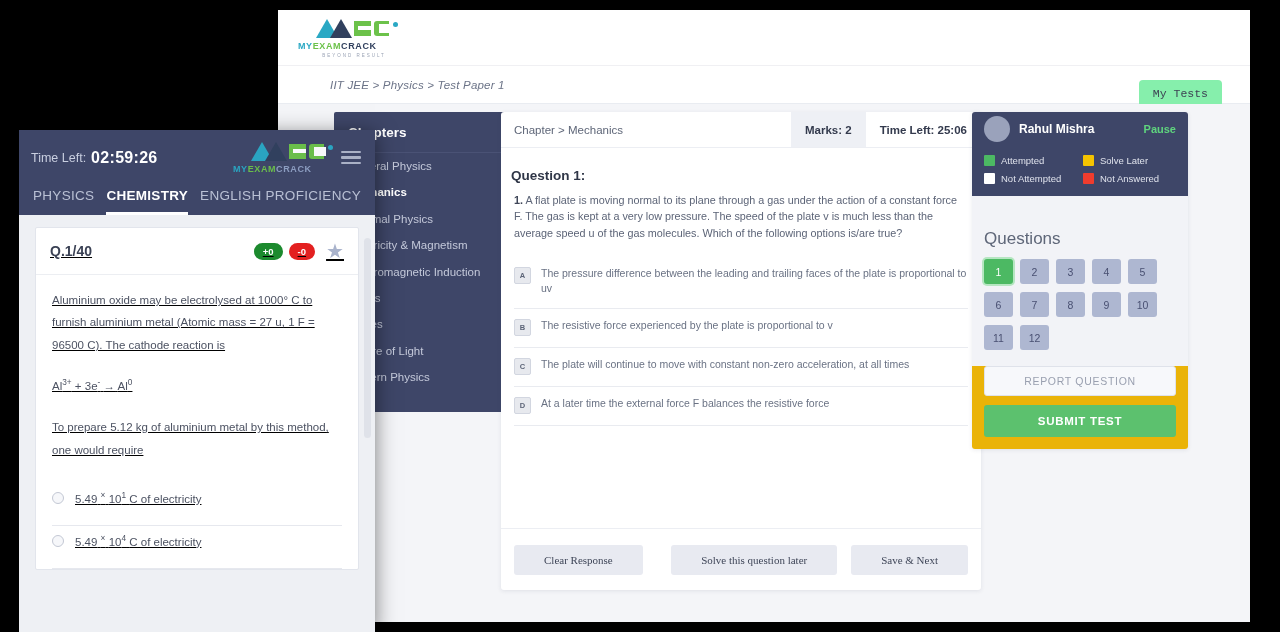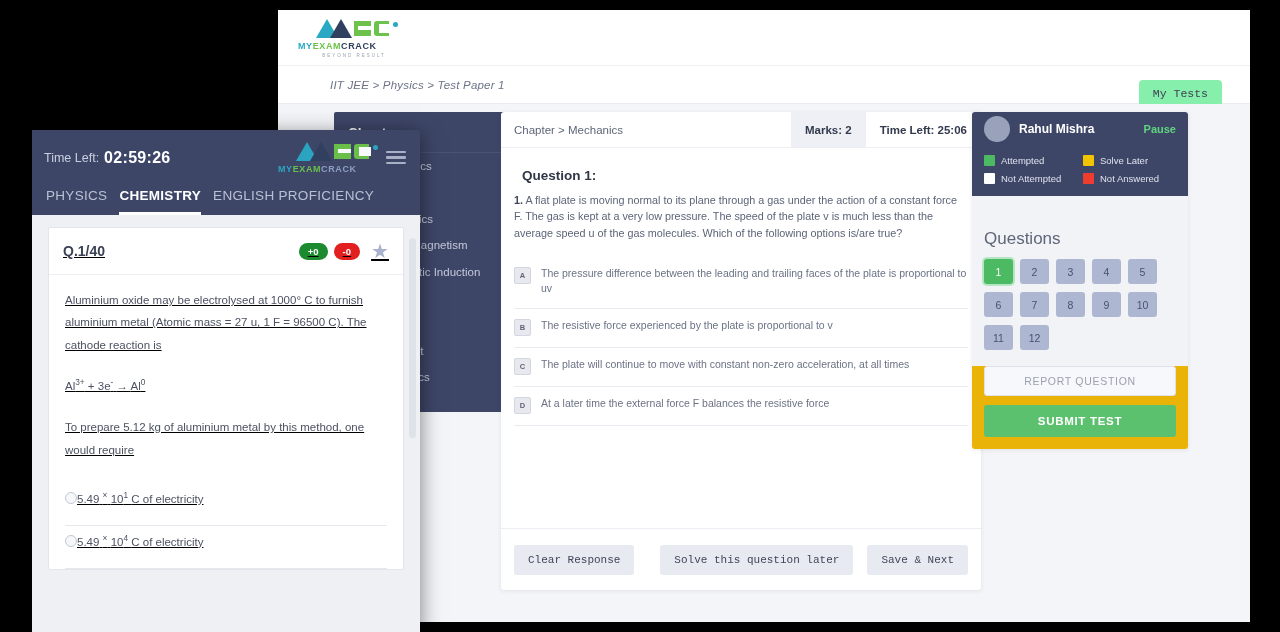--- a/index.html
+++ b/index.html
@@ -80,42 +80,42 @@
   .qcard-head {
     display:flex; align-items:stretch; height: 36px; border-bottom:1px solid #eceef3;
   }
   .qchapter { flex:1; display:flex; align-items:center; padding-left:13px; font-size:11.5px; color:#5e6678;}
   .qmarks, .qtime {
     display:flex; align-items:center; justify-content:center;
     font-size: 11.5px; font-weight:bold; color:#333a4d; padding: 0 14px;
   }
   .qmarks { background:#eef0f5; }
   .qtime  { background:#fff; min-width: 112px; }
-  .qtitle { font-size: 13.5px; font-weight:bold; color:#2f3647; padding: 20px 0 9px 21px; }
+  .qtitle { font-size: 13.5px; font-weight:bold; color:#2f3647; padding: 20px 0 9px 10px; }
   .qtext {
     font-size: 10.8px; color:#5c6477; line-height:1.52; padding: 0 16px 0 13px;
   }
   .qtext b { color:#3f4658; }
   .options { margin-top: 16px; padding: 0 13px; }
   .opt { display:flex; gap:10px; padding: 9px 0 11px 0; border-bottom:1px solid #e9ebf0; cursor:pointer;}
   .opt:last-child{ border-bottom:1px solid #e9ebf0; }
   .opt-badge {
     flex:0 0 auto; width:17px; height:17px; margin-top:1px;
     background:#e7e9ee; border:1px solid #d2d6e0; border-radius:2px;
     font-size:7.5px; font-weight:bold; color:#5c6477;
     display:flex; align-items:center; justify-content:center;
   }
   .opt-text { font-size:10.5px; color:#6a7284; line-height:1.45; }
   .qcard-foot {
     position:absolute; left:0; right:0; bottom:0; height: 62px;
     display:flex; align-items:center; padding: 0 13px; border-top:1px solid #eceef3;
   }
   .btn-grey {
-    background:#e8eaf1; border:none; border-radius:3px; padding: 9px 14px;
-    font-size:11px; color:#3f4658; font-family:Liberation Mono, monospace; cursor:pointer;
+    background:#e8eaf1; border:none; border-radius:3px; padding: 9px 30px;
+    font-size:11px; color:#3f4658; font-family:Liberation Serif, serif; cursor:pointer;
   }
   .foot-right { margin-left:auto; display:flex; gap:14px; }
 
   
   .rpanel {
     position:absolute; left: 694px; top: 8px; width: 216px; border-radius:3px; overflow:hidden;
     box-shadow:0 1px 4px rgba(40,50,80,.10); background:#fff;
   }
   .rp-top { background:#3e4668; padding: 4px 12px 12px 12px; }
   .rp-user { display:flex; align-items:center; gap:9px; }
@@ -141,21 +141,21 @@
     font-family:"Liberation Sans", sans-serif; cursor:pointer;
   }
   .submit-btn {
     width:100%; margin-top:9px; background:#5cc16e; border:none; border-radius:3px;
     padding:10px 0; font-size:11.5px; font-weight:bold; color:#fff; letter-spacing:.7px;
     font-family:"Liberation Sans", sans-serif; cursor:pointer;
   }
 
   
   .mobile {
-    position:absolute; left: 32px; top: 130px; width: 388px; height: 502px;
+    position:absolute; left: 19px; top: 130px; width: 356px; height: 502px;
     background:#eef0f4; box-shadow: 0 4px 20px rgba(0,0,0,.5); overflow:hidden;
   }
   .m-top { background:#3e4668; padding: 11px 12px 0 12px; }
   .m-timerow { display:flex; align-items:center; }
   .m-timelabel { color:#c9cfe0; font-size:12.5px; }
   .m-time { color:#fff; font-size:16px; font-weight:bold; margin-left:5px; letter-spacing:.3px;}
   .m-logo { margin-left:auto; width:96px; opacity:.97; }
   .m-burger { width:20px; margin-left:12px; margin-right:2px; }
   .m-burger span { display:block; height:2.5px; background:#aab1c6; margin:3px 0; border-radius:1px;}
   .m-tabs { display:flex; gap:12px; padding: 14px 0 0 2px; }
@@ -173,21 +173,21 @@
     padding: 3px 9px; margin-left:6px;
   }
   .pill.pos { background:#1c8a2e; }
   .pill.neg { background:#e32020; }
   .star { margin-left:11px; color:#a9b3cc; font-size:20px; line-height:1; }
   .m-qbody { padding: 14px 16px 0 16px; }
   .m-qtext { font-size:11.5px; color:#4c5262; line-height:1.95; }
   .m-eq { font-size:11.5px; color:#4c5262; margin: 22px 0 24px 0; }
   .m-sub { font-size:11.5px; color:#4c5262; line-height:1.95; }
   .m-opts { margin-top: 22px; }
-  .m-opt { display:flex; align-items:center; padding: 8px 0 20px 0; border-bottom:1px solid #e6e8ee; cursor:pointer;}
+  .m-opt { display:flex; align-items:center; gap:11px; padding: 8px 0 20px 0; border-bottom:1px solid #e6e8ee; cursor:pointer;}
   .radio { width:12px; height:12px; border-radius:50%; border:1px solid #c3c8d4; background:#f6f7fa; flex:0 0 auto;}
   .m-opt-t { font-size:11.5px; color:#4c5262; }
   .m-scroll {
     position:absolute; right:4px; top:108px; width:7px; height:200px;
     background:#dfe2e9; border-radius:4px;
   }
   sup { font-size: .72em; }
 </style>
 </head>
 <body>

